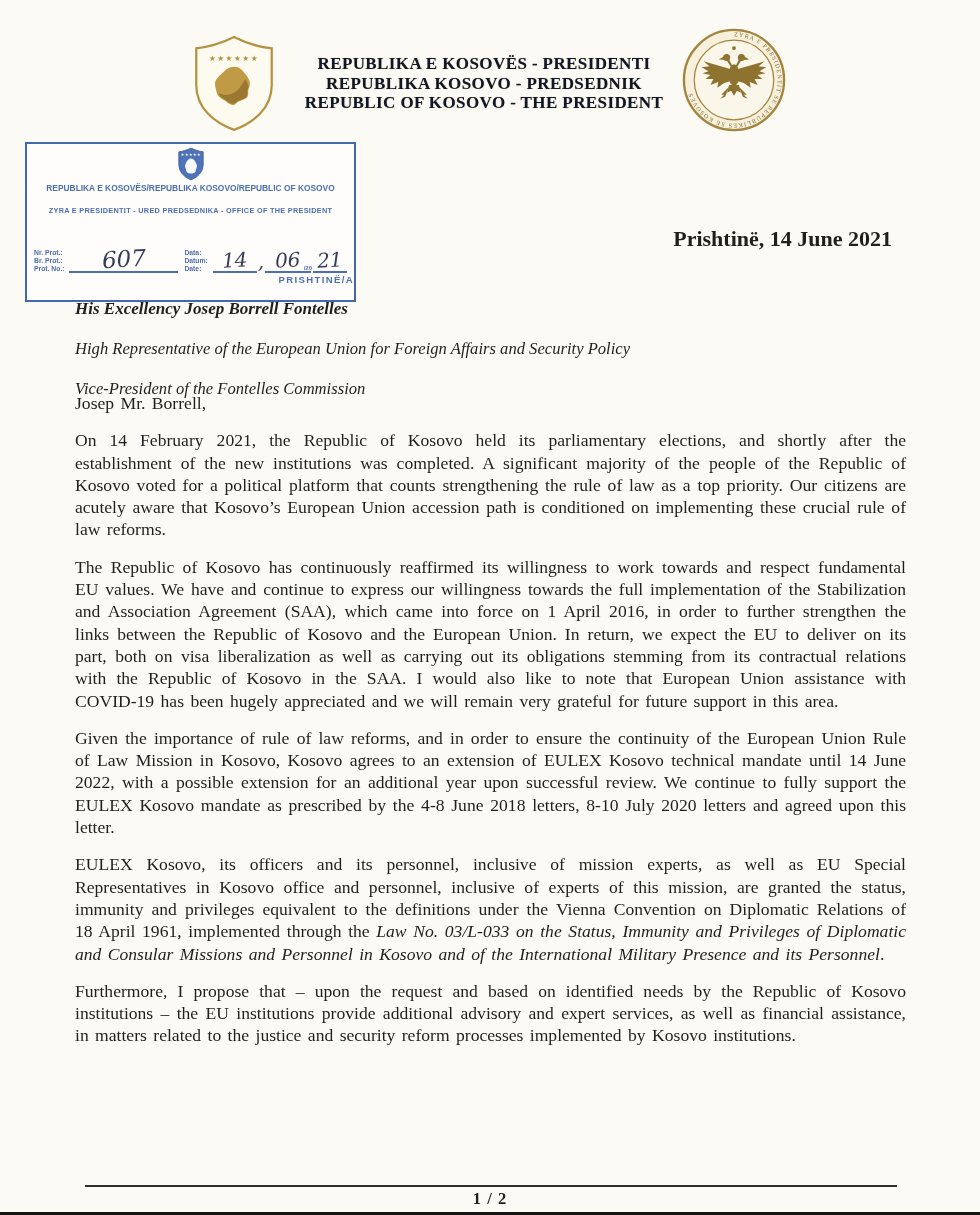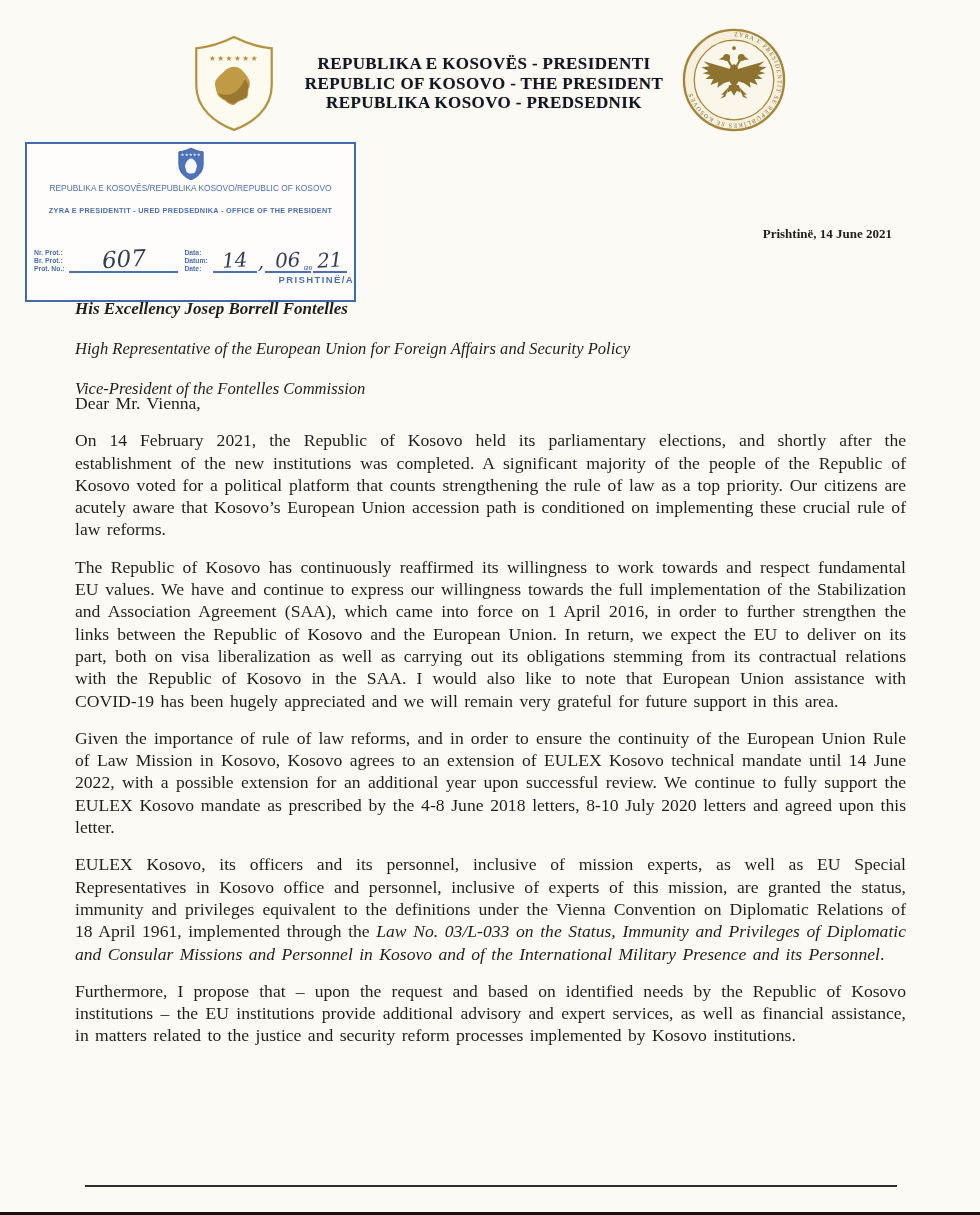--- a/index.html
+++ b/index.html
@@ -15,41 +15,41 @@
     font-weight:bold;font-size:17px;line-height:19.5px;color:#0f172a;
     letter-spacing:0.4px;text-shadow:0 0 1px rgba(156,129,71,0.7);
   }
   
   .stamp{
     position:absolute;left:25px;top:142px;width:327px;height:156px;
     border:2px solid #4169ae;color:#4c6fb2;background:rgba(255,255,255,0.55);
     font-family:"Liberation Sans",sans-serif;
   }
   .stamp-shield{display:block;margin:3px auto 0;}
-  .stamp-line1{font-size:8.4px;font-weight:normal;text-align:center;margin-top:2px;white-space:nowrap;}
+  .stamp-line1{font-size:8.4px;font-weight:bold;text-align:center;margin-top:2px;white-space:nowrap;}
   .stamp-line2{font-size:7.3px;font-weight:bold;text-align:center;margin-top:13px;letter-spacing:0.3px;}
   .fill-row{position:absolute;left:7px;right:7px;bottom:27px;display:flex;align-items:flex-end;}
   .lbl-col{font-size:6.8px;line-height:8px;font-weight:bold;white-space:nowrap;}
   .uline{border-bottom:2px solid #4c6fb2;text-align:center;position:relative;}
   .u-prot{width:110px;margin:0 6px 0 4px;}
   .u-day{width:44px;margin-left:5px;}
   .u-month{width:46px;}
   .u-year{width:34px;margin-left:2px;}
   .hand{
     font-family:"DejaVu Serif",serif;font-style:italic;color:#343d58;
     font-size:23px;line-height:20px;display:inline-block;transform:rotate(-3deg);
   }
   .comma{font-family:"DejaVu Serif",serif;font-style:italic;color:#343d58;font-size:20px;margin:0 1px;}
   .yr-prefix{font-size:6px;font-weight:bold;position:absolute;right:-1px;bottom:0;}
   .stamp-city{
     position:absolute;bottom:15px;left:0;width:100%;text-align:right;
     font-size:9.5px;font-weight:bold;letter-spacing:1.4px;
   }
   
-  .dateline{position:absolute;right:88px;top:226px;font-weight:bold;font-size:13px;}
+  .dateline{position:absolute;right:88px;top:226px;font-weight:bold;font-size:22px;}
   .recipient{position:absolute;left:75px;top:298px;font-size:17px;line-height:22px;}
   .recipient-name{font-weight:bold;font-style:italic;}
   .recipient-title{font-style:italic;font-size:16.6px;margin-top:18px;}
   .bodytext{
     position:absolute;left:75px;top:392px;width:831px;
     font-size:17.6px;line-height:22.3px;text-align:justify;word-spacing:2px;
   }
   .bodytext p{margin:0 0 15px 0;}
   .salutation{text-align:left;margin-bottom:16px;}
   
@@ -66,22 +66,22 @@
     <svg width="102" height="102" viewBox="0 0 100 100">
       <path d="M50,5 C38,11 24,15 13,16 L13,52 C13,75 31,89 50,96 C69,89 87,75 87,52 L87,16 C76,15 62,11 50,5 Z" fill="#fdfaf0" stroke="#b5923f" stroke-width="2.2"></path>
       <text x="50" y="28" text-anchor="middle" font-size="7.5" fill="#b5923f" letter-spacing="1.5">★★★★★★</text>
       <path d="M50,34 C55,34 58,37 61,41 C64,45 67,49 65,54 C63,57 65,61 63,64 C60,67 55,67 52,70 C49,73 45,71 42,68 C38,65 34,64 33,59 C32,54 30,50 33,46 C36,42 39,40 42,37 C45,35 47,34 50,34 Z" fill="#c09a45"></path>
       <path d="M61,46 C63,50 65,52 64,55 C62,58 64,61 62,64 C59,66.5 55,66.5 52,69 C49,71.5 46,70 43,67.5 C40,65 36,64 35,60 C42,63 52,64 61,46 Z" fill="#7c5d1d" opacity="0.55"></path>
     </svg>
   </div>
 
   <div class="letterhead-text">
     <div>REPUBLIKA E KOSOVËS - PRESIDENTI</div>
+    <div>REPUBLIKA KOSOVO - PREDSEDNIK</div>
     <div>REPUBLIC OF KOSOVO - THE PRESIDENT</div>
-    <div>REPUBLIKA KOSOVO - PREDSEDNIK</div>
   </div>
 
   <div class="seal">
     <svg width="108" height="108" viewBox="0 0 110 110">
       <circle cx="55" cy="55" r="51" fill="#f6f0dd" stroke="#a5843e" stroke-width="2.4"></circle>
       <circle cx="55" cy="55" r="40.5" fill="#faf6ea" stroke="#a5843e" stroke-width="1.3"></circle>
       <path id="sealring" d="M55,10.5 a44.5,44.5 0 1 1 -0.01,0" fill="none"></path>
       <text font-size="6.2" fill="#8a7033" letter-spacing="1.1">
         <textPath href="#sealring">ZYRA E PRESIDENTIT SE REPUBLIKES SE KOSOVES</textPath>
       </text>
@@ -135,24 +135,25 @@
 
   <div class="dateline">Prishtinë, 14 June 2021</div>
 
   <div class="recipient">
     <div class="recipient-name">His Excellency Josep Borrell Fontelles</div>
     <div class="recipient-title">High Representative of the European Union for Foreign Affairs and Security Policy</div>
     <div class="recipient-title">Vice-President of the Fontelles Commission</div>
   </div>
 
   <div class="bodytext">
-    <p class="salutation">Dear Mr. Vienna,</p>
+    <p class="salutation">Josep Mr. Borrell,</p>
     <p>On 14 February 2021, the Republic of Kosovo held its parliamentary elections, and shortly after the establishment of the new institutions was completed. A significant majority of the people of the Republic of Kosovo voted for a political platform that counts strengthening the rule of law as a top priority. Our citizens are acutely aware that Kosovo’s European Union accession path is conditioned on implementing these crucial rule of law reforms.</p>
     <p>The Republic of Kosovo has continuously reaffirmed its willingness to work towards and respect fundamental EU values. We have and continue to express our willingness towards the full implementation of the Stabilization and Association Agreement (SAA), which came into force on 1 April 2016, in order to further strengthen the links between the Republic of Kosovo and the European Union. In return, we expect the EU to deliver on its part, both on visa liberalization as well as carrying out its obligations stemming from its contractual relations with the Republic of Kosovo in the SAA. I would also like to note that European Union assistance with COVID-19 has been hugely appreciated and we will remain very grateful for future support in this area.</p>
     <p>Given the importance of rule of law reforms, and in order to ensure the continuity of the European Union Rule of Law Mission in Kosovo, Kosovo agrees to an extension of EULEX Kosovo technical mandate until 14 June 2022, with a possible extension for an additional year upon successful review. We continue to fully support the EULEX Kosovo mandate as prescribed by the 4-8 June 2018 letters, 8-10 July 2020 letters and agreed upon this letter.</p>
     <p><span>EULEX Kosovo, its officers and its personnel, inclusive of mission experts, as well as EU Special Representatives in Kosovo office and personnel, inclusive of experts of this mission, are granted the status, immunity and privileges equivalent to the definitions under the Vienna Convention on Diplomatic Relations of 18 April 1961, implemented through the </span><em>Law No. 03/L-033 on the Status, Immunity and Privileges of Diplomatic and Consular Missions and Personnel in Kosovo and of the International Military Presence and its Personnel</em><span>.</span></p>
     <p>Furthermore, I propose that – upon the request and based on identified needs by the Republic of Kosovo institutions – the EU institutions provide additional advisory and expert services, as well as financial assistance, in matters related to the justice and security reform processes implemented by Kosovo institutions.</p>
   </div>
 
   <div class="footer-rule"></div>
+  <div class="page-number">1 / 2</div>
   <div class="bottom-edge"></div>
 
 </div>
 
 </body></html>

